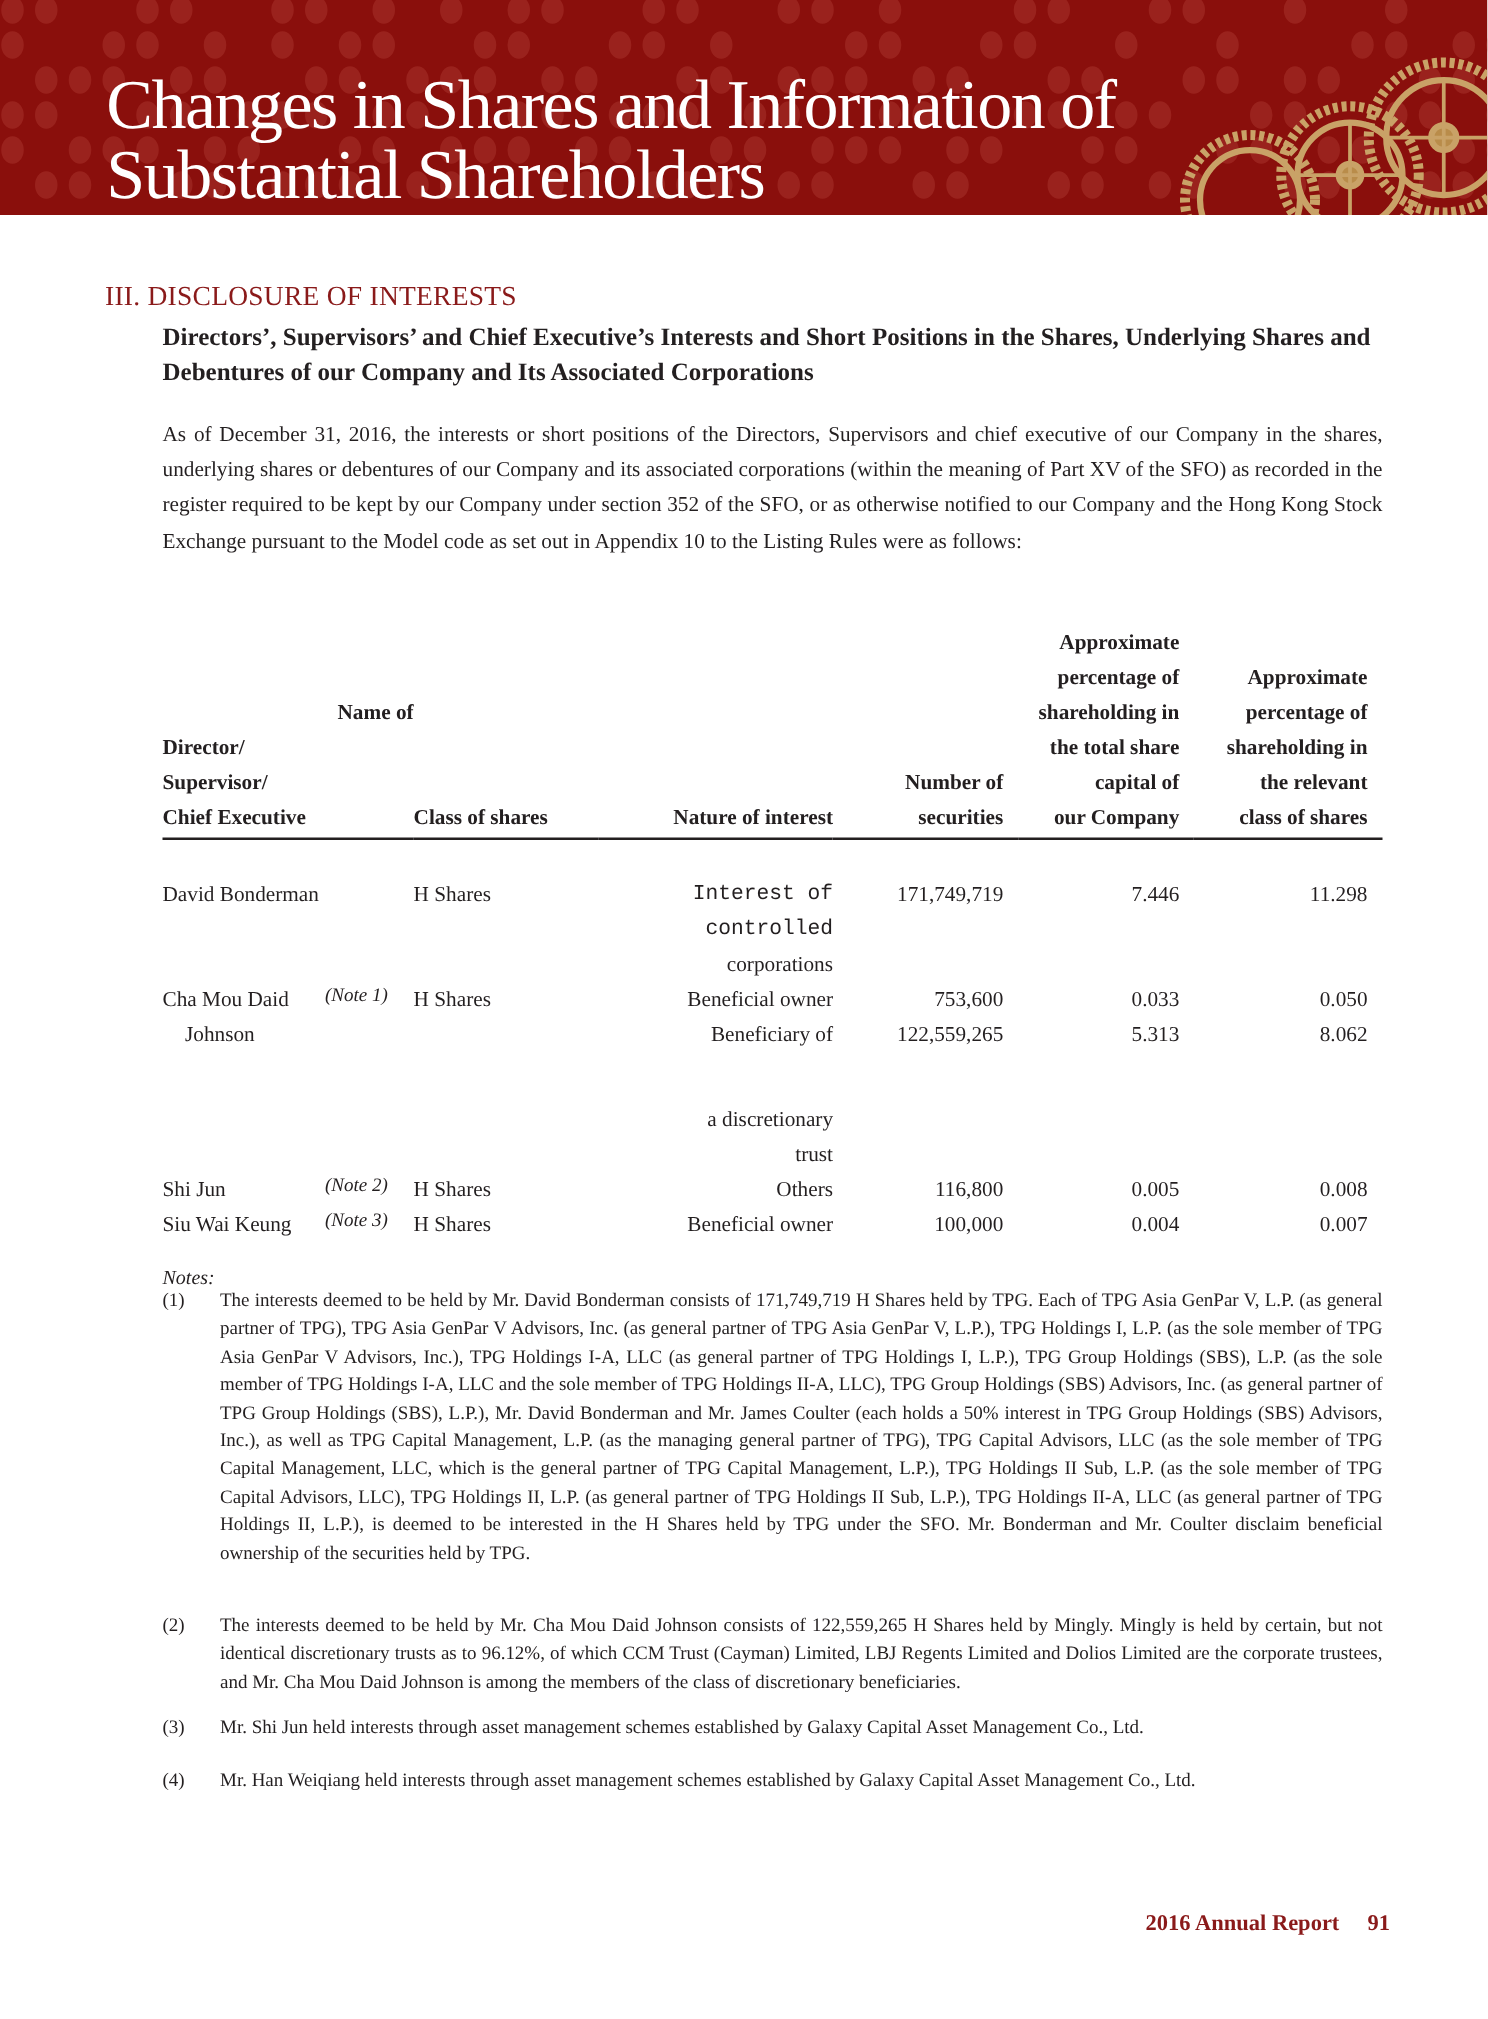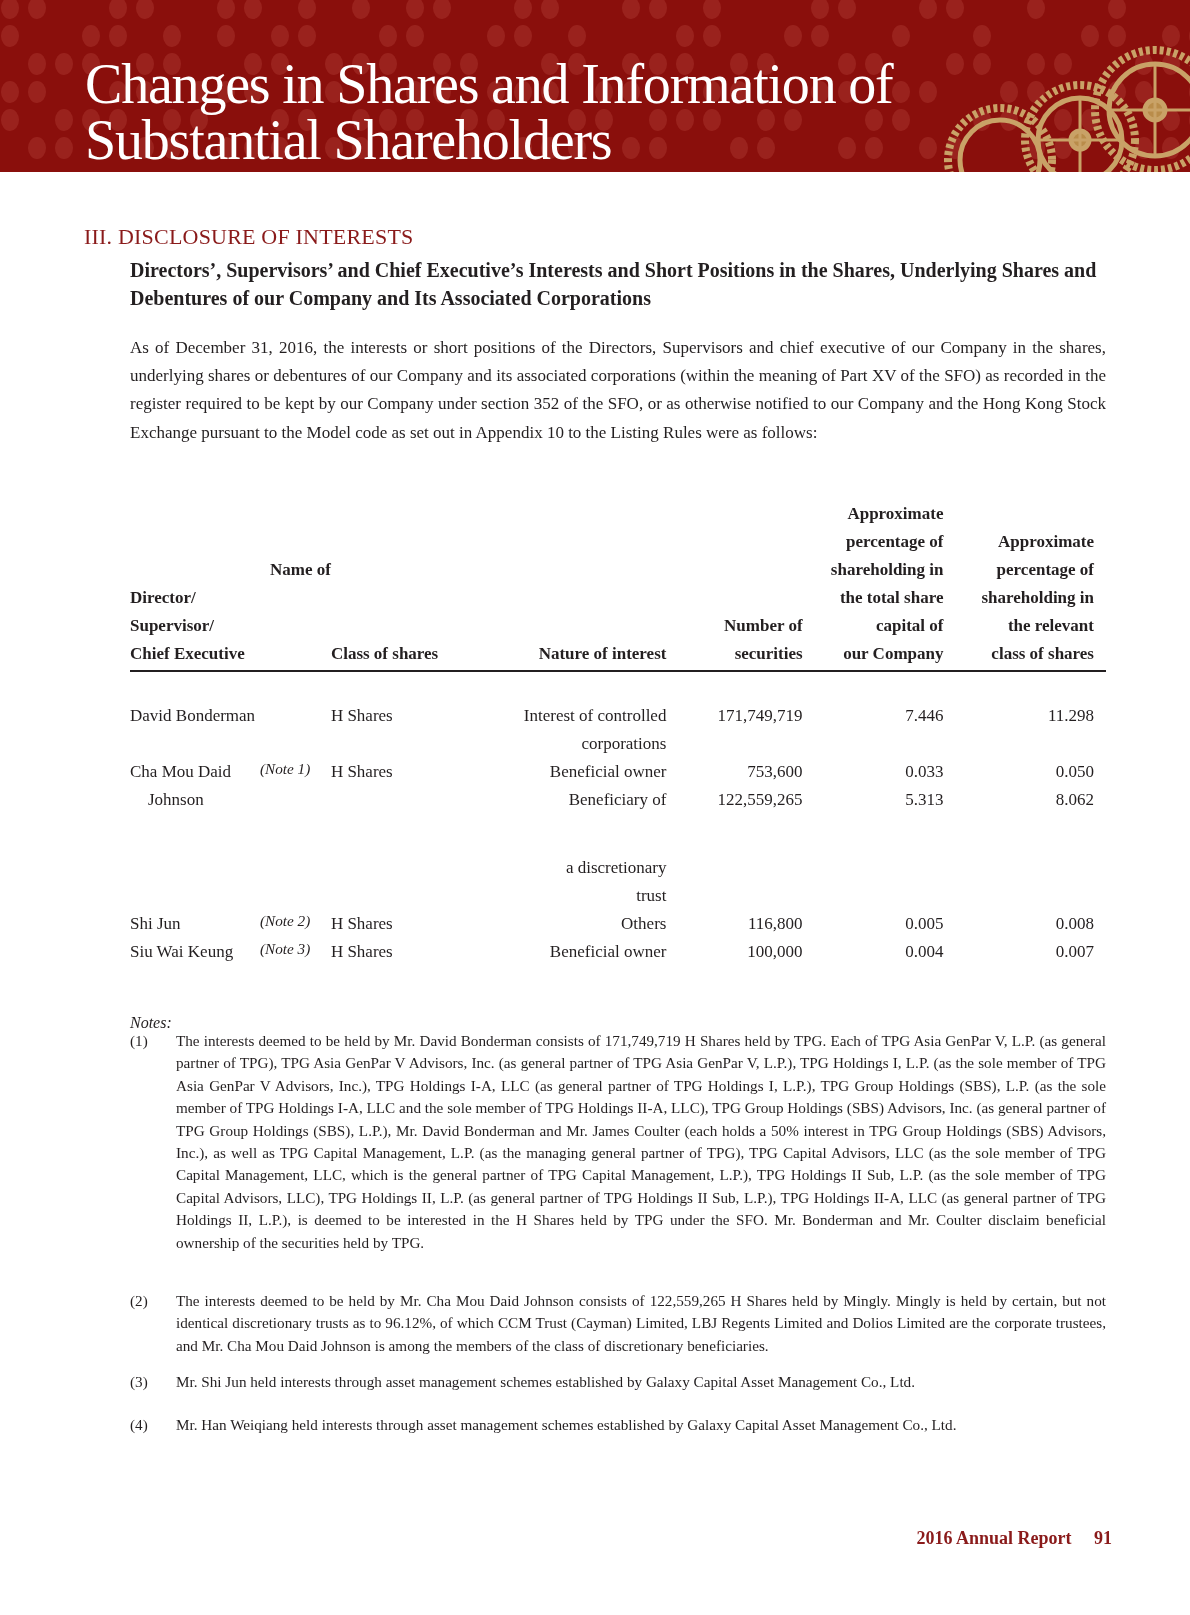--- a/index.html
+++ b/index.html
@@ -294,21 +294,21 @@
     </tr>
   </thead>
   <tbody id="tbody">
       <tr class="spacer">
         <td colspan="6"></td>
       </tr>
       <tr>
         <td class="c-name"><span>David Bonderman</span></td>
         <td class="c-class">H Shares</td>
         <td class="c-nature">
-          <span style="display: block;"><span>Interest of controlled</span></span>
+          <span style="display: block; font-family: Liberation Mono, monospace;"><span>Interest of controlled</span></span>
           <span class="sub" style="display: block;"><span>corporations</span> <em class="note">(Note 1)</em></span>
         </td>
         <td class="c-num">171,749,719</td>
         <td class="c-pct1">7.446</td>
         <td class="c-pct2">11.298</td>
       </tr>
       <tr>
         <td class="c-name"><span>Cha Mou Daid</span></td>
         <td class="c-class">H Shares</td>
         <td class="c-nature">

